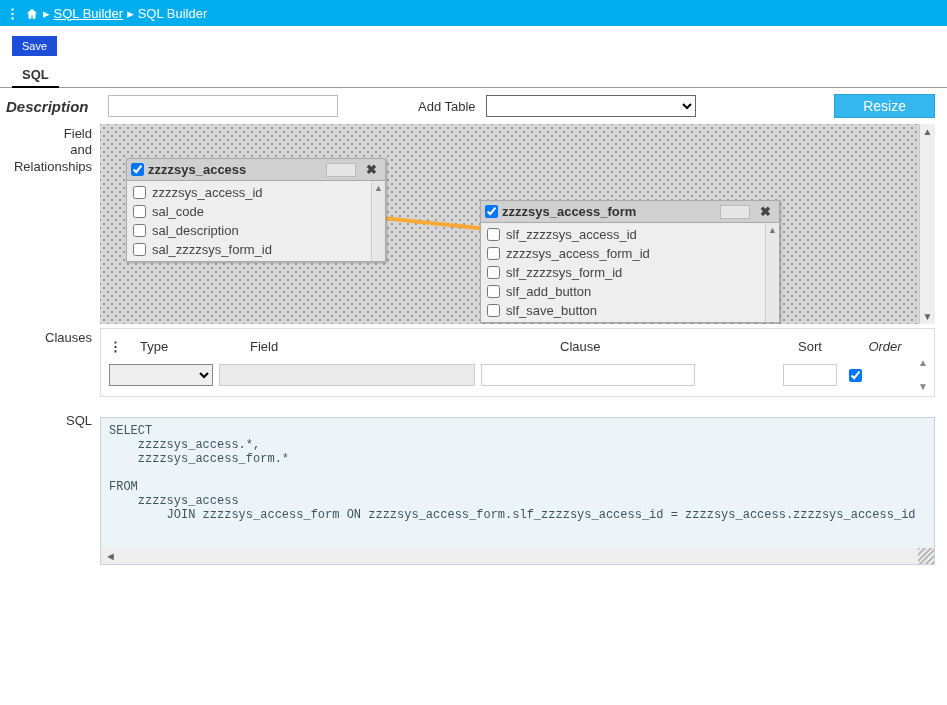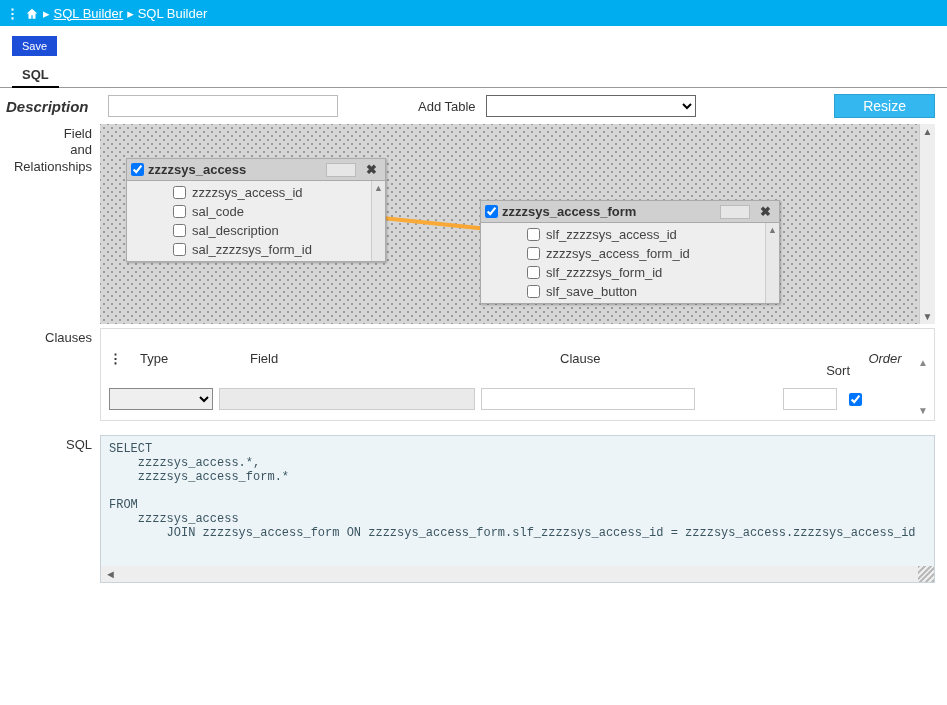--- a/index.html
+++ b/index.html
@@ -39,46 +39,46 @@
   .vscroll { width: 16px; height: 200px; background: #eee; border-left: 1px solid #ccc; display:flex; flex-direction:column; justify-content:space-between; align-items:center; font-size:10px; color:#666; }
   .vscroll span { cursor:pointer; padding:2px 0;}
   .join-line { position:absolute; height:4px; background: linear-gradient(to right, #ffb94a, #f7a531); transform-origin: left center; border-radius:2px; z-index:1;}
 
   .tbl { position: absolute; background: #eeeeee; border: 1px solid #aaa; box-shadow: 1px 1px 2px rgba(0,0,0,0.25); z-index:2;}
   .tbl-head { display:flex; align-items:center; background: #d0d0d0; border-bottom:1px solid #aaa; padding: 3px 4px; }
   .tbl-head input[type=checkbox]{ margin-right:4px;}
   .tbl-title { font-weight:bold; font-size:13px; flex:1;}
   .tbl-head .spacer-box { width: 30px; height: 14px; background: #e6e6e6; border:1px solid #bbb; margin-right:6px;}
   .tbl-close { font-weight:bold; cursor:pointer; color:#444; padding:0 4px;}
-  .tbl-body { display:flex;padding-left:40px; }
+  .tbl-body { display:flex; }
   .tbl-cols { flex:1; padding: 2px 0;}
   .tbl-col { display:flex; align-items:center; padding: 2px 6px; font-size:13px; color:#444;}
   .tbl-col input[type=checkbox]{ margin-right:6px;}
   .tbl-scroll { width: 14px; background:#e8e8e8; border-left:1px solid #ccc; display:flex; flex-direction:column; justify-content:flex-start; align-items:center; }
   .tbl-scroll span { font-size:9px; color:#777; padding-top:2px;}
 
   .clauses-box { border: 1px solid #ddd; padding: 6px 8px 10px; position:relative; }
   .clauses-head { display:flex; align-items:center; font-size:13px; color:#333; padding: 4px 0 10px;}
   .clauses-head .dots { font-weight:bold; margin-right: 18px; }
   .ch-type { width: 110px; }
   .ch-field { width: 250px; }
   .ch-clause { width: 210px; margin-left: 60px;}
-  .ch-sort  { width: 80px; text-align:right;margin-top:24px;}
+  .ch-sort  { width: 80px; text-align:center;}
   .ch-order { width: 70px; text-align:center;font-style:italic;}
   .clauses-row { display:flex; align-items:center; gap: 6px; }
   .clauses-row select.type { width: 104px; height:22px; border:1px solid #888;}
   .clauses-row .field-box { width: 256px; height:22px; background:#eaeaea; border:1px solid #ccc;}
   .clauses-row .clause-box { width: 214px; height:22px; background:#fff; border:1px solid #ccc;}
   .clauses-row .sort-gap { width: 76px; }
   .clauses-row .order-box { width: 54px; height:22px; background:#fff; border:1px solid #ccc;}
   .clauses-row input[type=checkbox]{ margin-left:6px;}
   .clauses-vscroll { position:absolute; right:4px; top:28px; bottom:4px; width:14px; display:flex; flex-direction:column; justify-content:space-between; align-items:center; color:#888; font-size:10px;}
 
   .sql-select { width: 210px; height:22px; border:1px solid #666;}
-  .sql-textarea-wrap { margin-top:0; border:1px solid #c9d4da; background:#edf4f8; position:relative; }
+  .sql-textarea-wrap { margin-top:6px; border:1px solid #c9d4da; background:#edf4f8; position:relative; }
   .sql-textarea { width:100%; min-height:130px; padding:6px 8px 20px; font-family: "Courier New", monospace; font-size:12px; color:#3a5560; white-space:pre; overflow:auto; }
   .sql-hscroll { height:16px; background:#eee; display:flex; justify-content:space-between; align-items:center; font-size:11px; color:#666; padding:0 4px;}
   .sql-corner { position:absolute; right:0; bottom:0; width:16px; height:16px; background: repeating-linear-gradient(135deg,#bbb,#bbb 2px,#eee 2px,#eee 4px);}
   svg.icon { width:14px; height:14px; fill:#fff; vertical-align:middle;}
 </style>
 </head>
 <body>
 
 <div class="topbar">
   <span class="menu-dots">⋮</span>
@@ -163,20 +163,24 @@
               <div class="tbl-col">
                 <input type="checkbox" style="">
                 <span>zzzzsys_access_form_id</span>
               </div>
               <div class="tbl-col">
                 <input type="checkbox" style="">
                 <span>slf_zzzzsys_form_id</span>
               </div>
               <div class="tbl-col">
                 <input type="checkbox" style="">
+                <span>slf_add_button</span>
+              </div>
+              <div class="tbl-col">
+                <input type="checkbox" style="">
                 <span>slf_save_button</span>
               </div>
             </div>
             <div class="tbl-scroll">
               <span>▲</span>
             </div>
           </div>
         </div>
       </div>
     <div class="vscroll">

